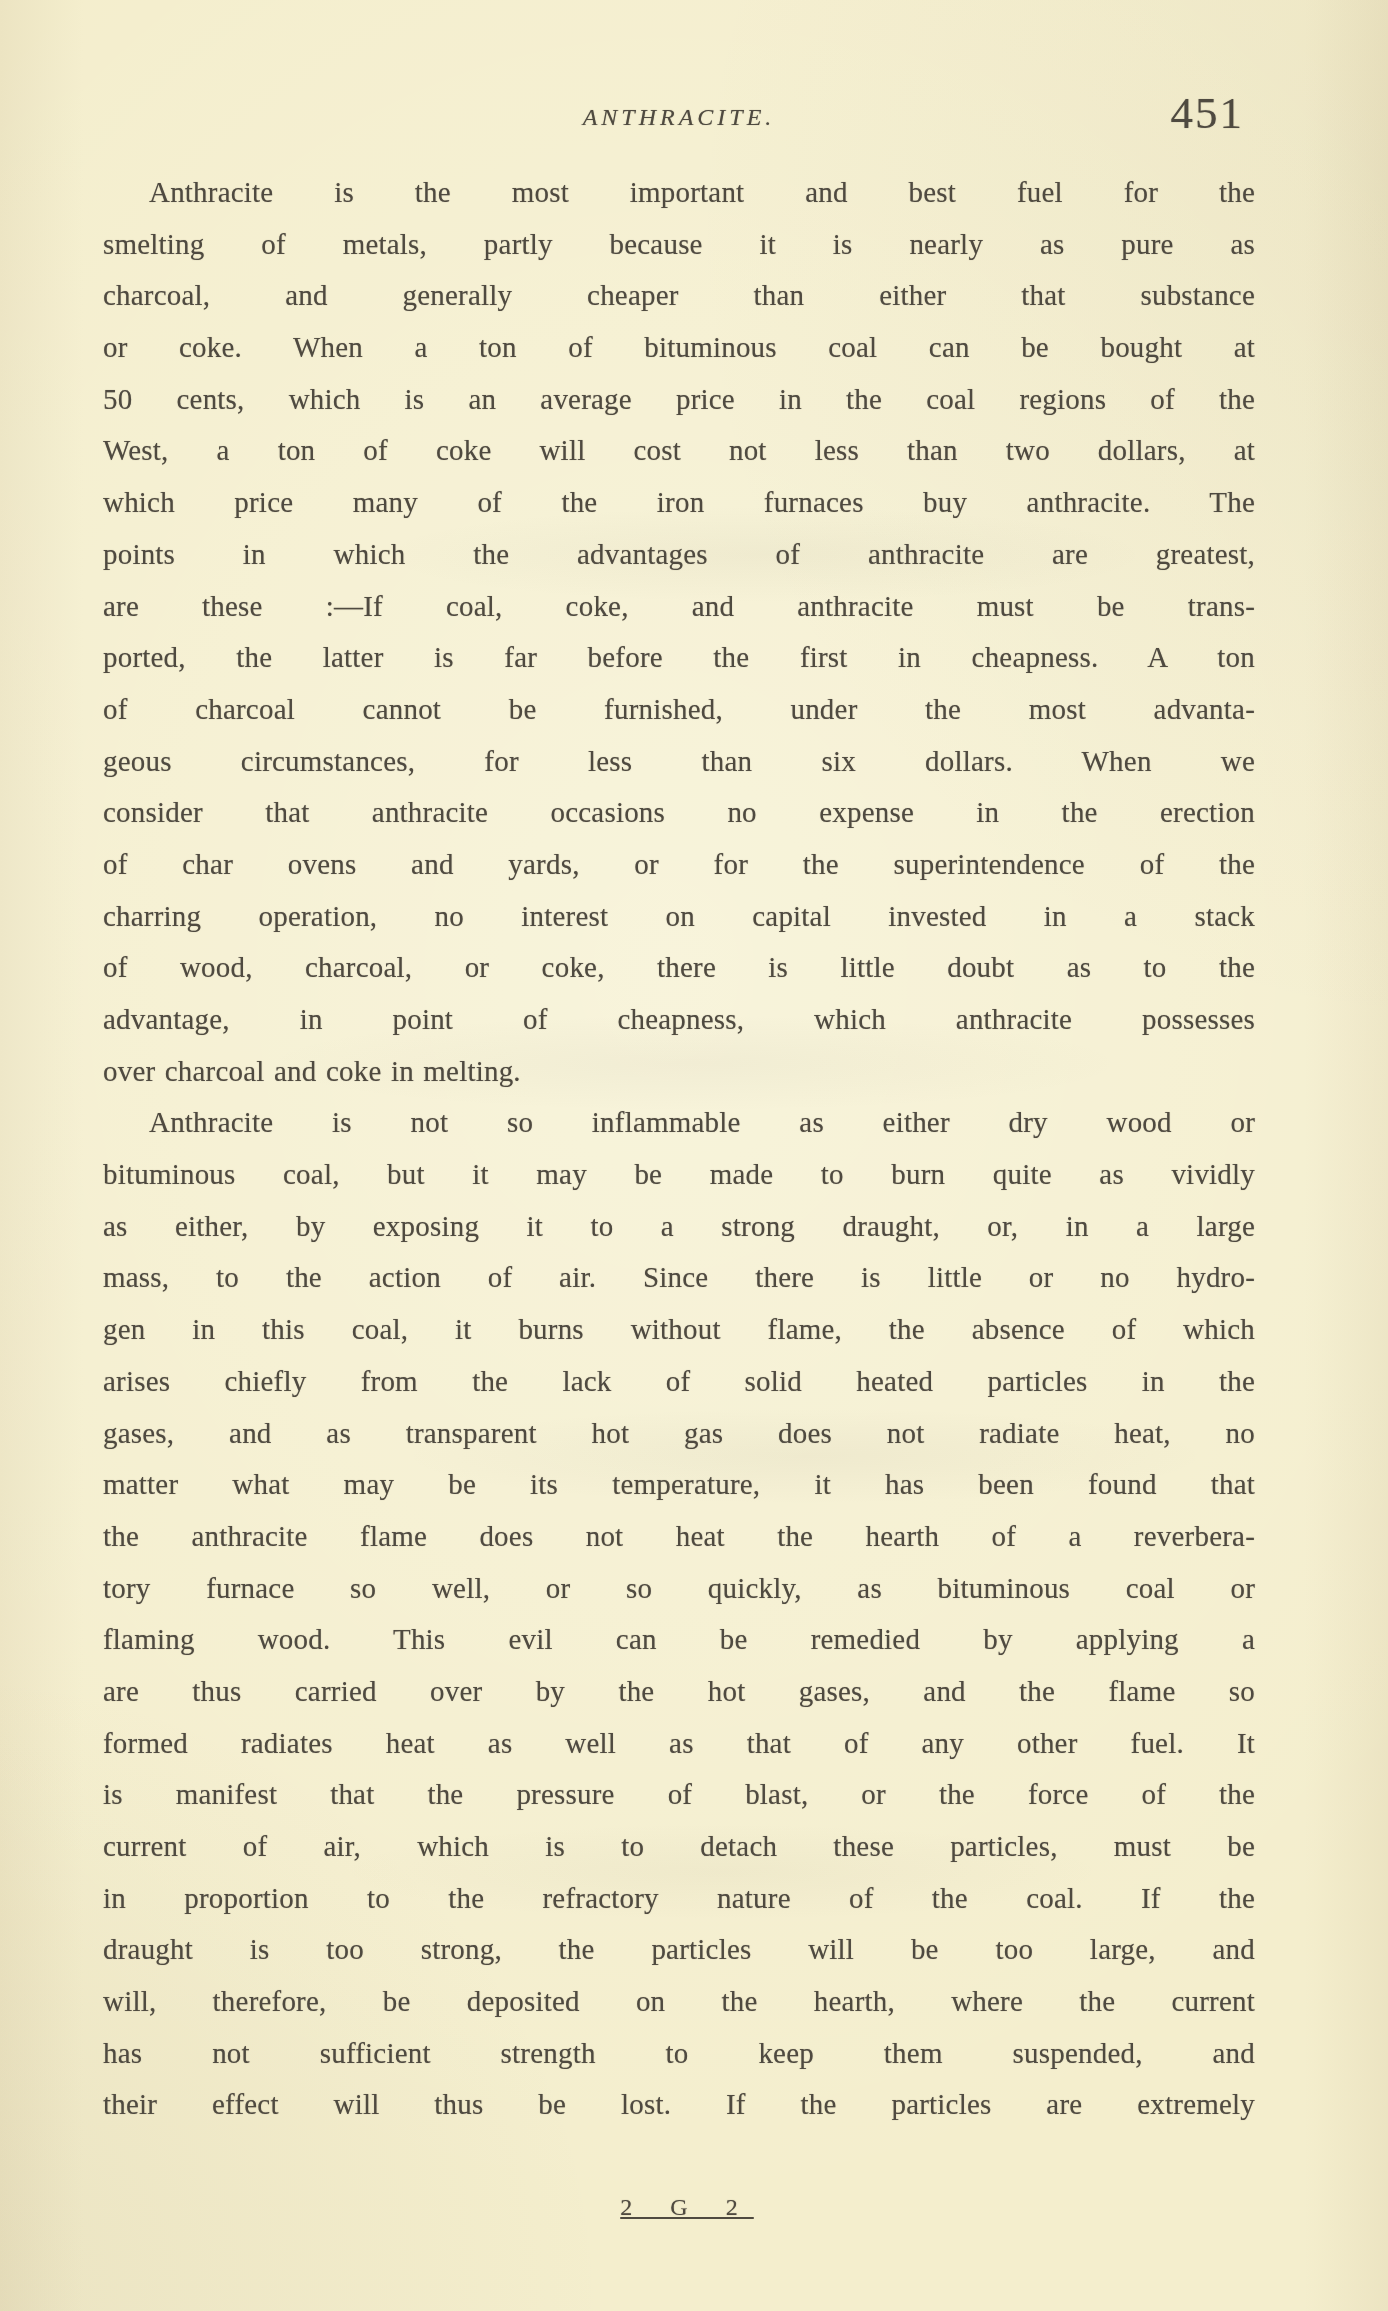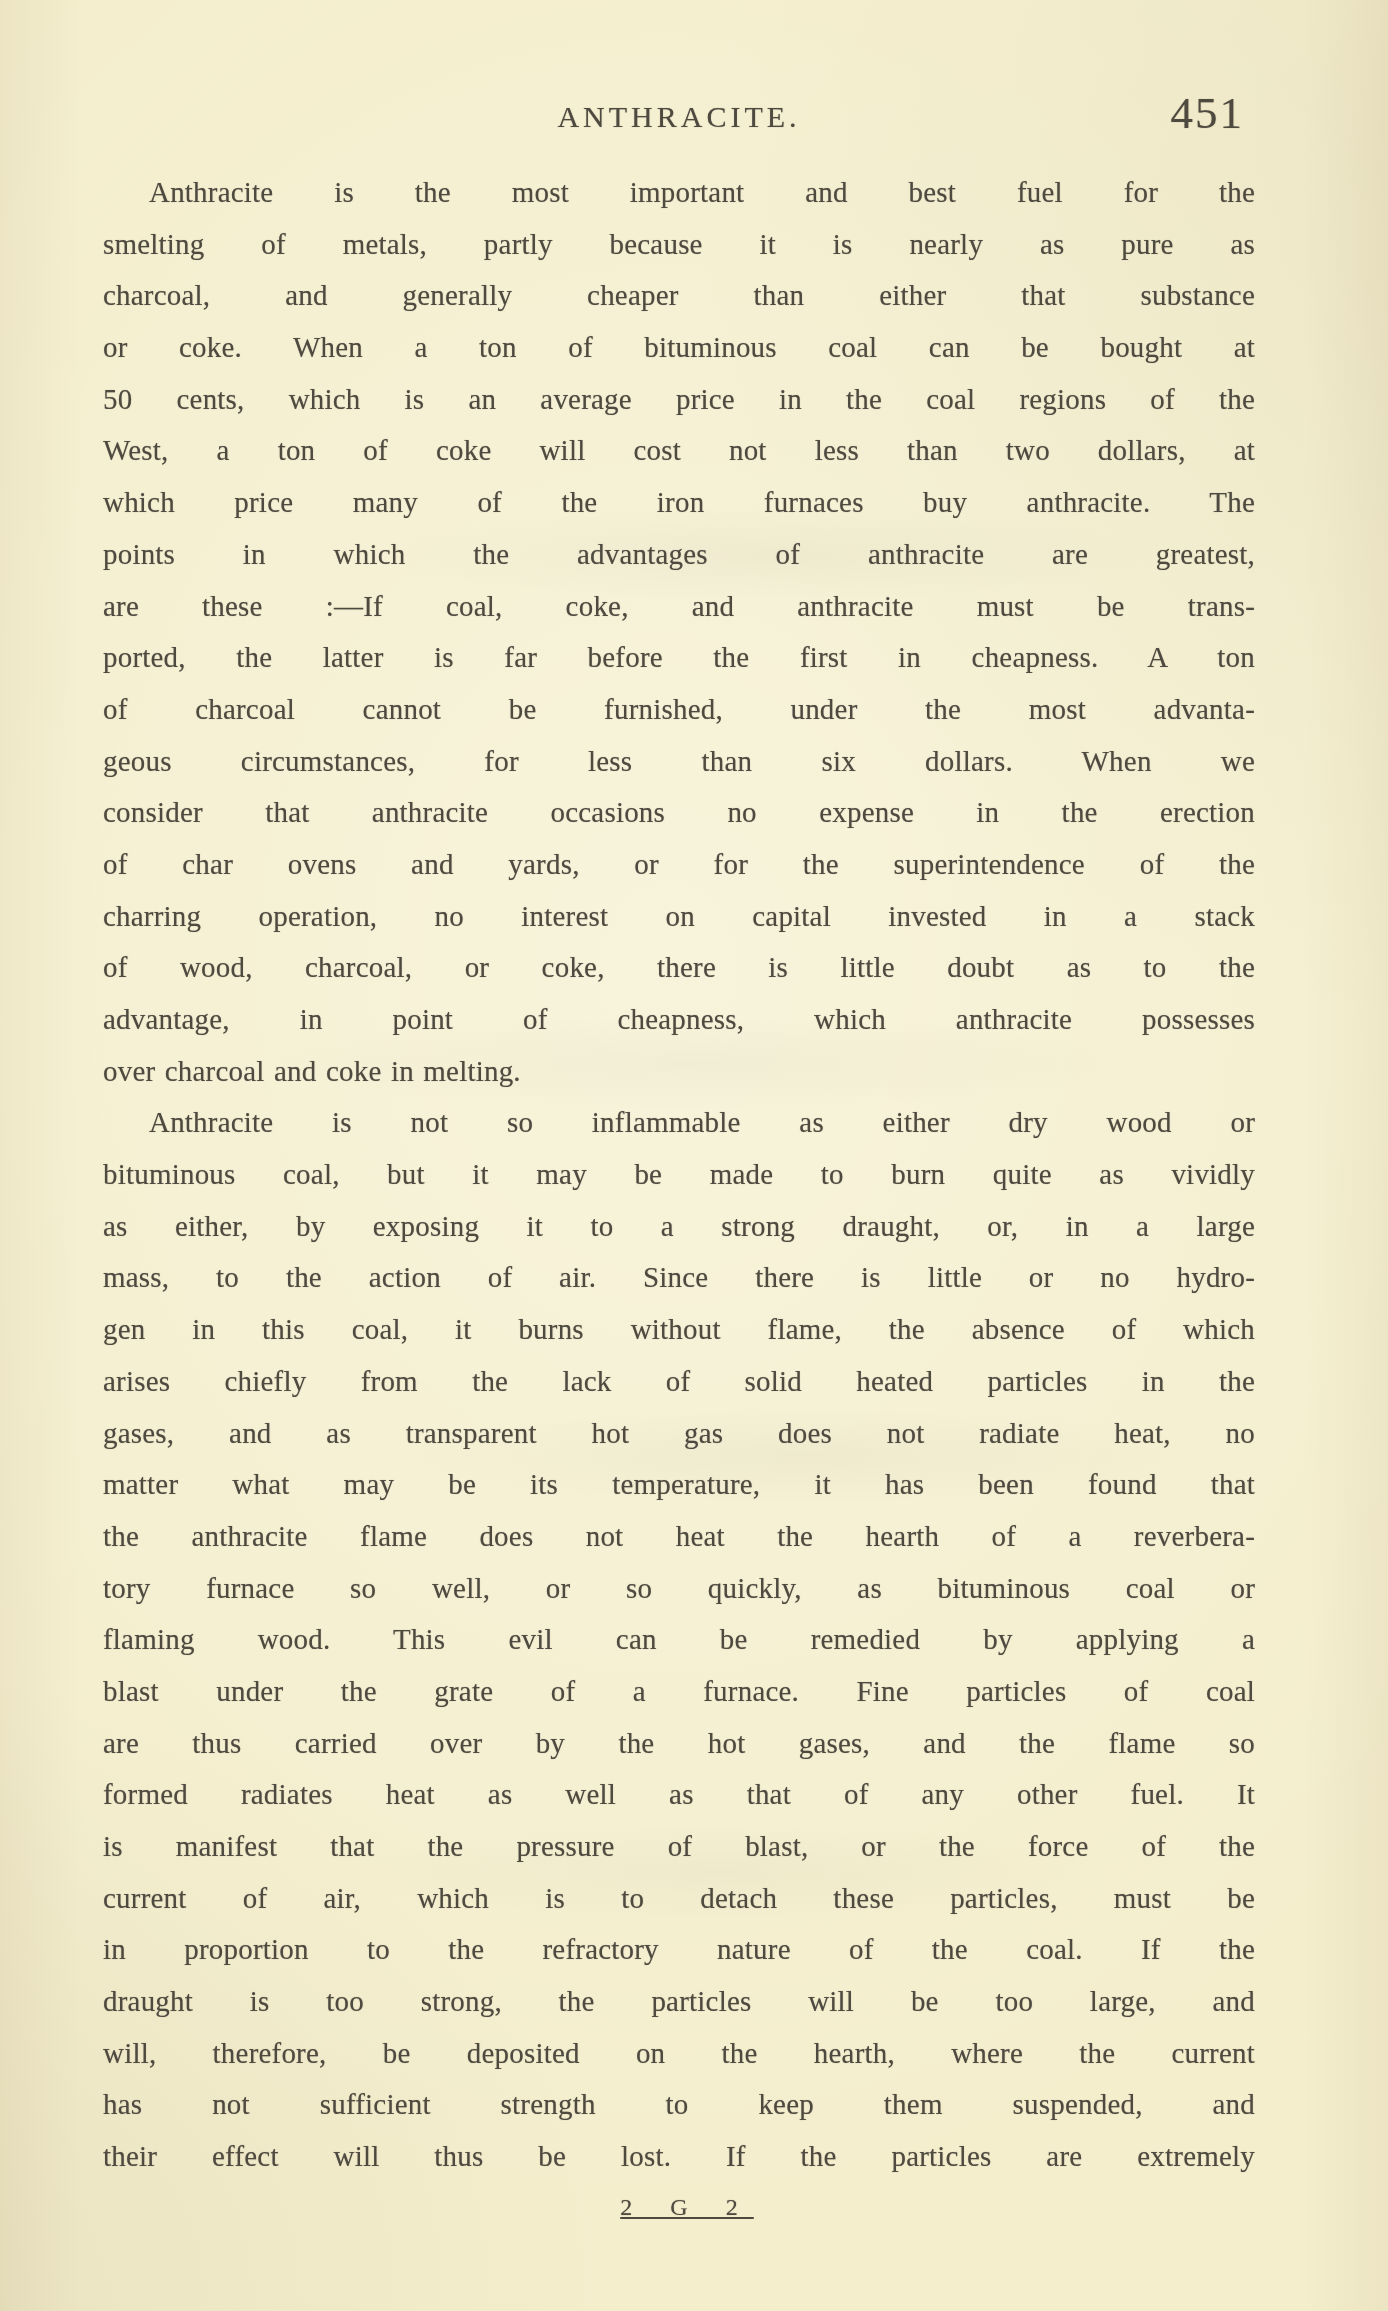--- a/index.html
+++ b/index.html
@@ -39,25 +39,26 @@
     position: absolute;
     left: 103px;
     top: 96px;
     width: 1152px;
     height: 44px;
   }
   .running-title {
     position: absolute;
     left: 0; right: 0;
     text-align: center;
-    font-size: 30px;
+    font-size: 24px;
     letter-spacing: 4px;
     line-height: 34px;
     top: 4px;
     text-shadow: 0 0 1px rgba(79,74,64,0.55);
+    font-style: italic;
   }
   .page-number {
     position: absolute;
     right: 11px;
     top: -4px;
     font-size: 45px;
     line-height: 42px;
     letter-spacing: 2px;
     font-variant-numeric: oldstyle-nums;
     text-shadow: 0 0 1px rgba(79,74,64,0.5);
@@ -131,21 +132,20 @@
         <div class="line">bituminous coal, but it may be made to burn quite as vividly</div>
         <div class="line">as either, by exposing it to a strong draught, or, in a large</div>
         <div class="line">mass, to the action of air.  Since there is little or no hydro-</div>
         <div class="line">gen in this coal, it burns without flame, the absence of which</div>
         <div class="line">arises chiefly from the lack of solid heated particles in the</div>
         <div class="line">gases, and as transparent hot gas does not radiate heat, no</div>
         <div class="line">matter what may be its temperature, it has been found that</div>
         <div class="line">the anthracite flame does not heat the hearth of a reverbera-</div>
         <div class="line">tory furnace so well, or so quickly, as bituminous coal or</div>
         <div class="line">flaming wood.  This evil can be remedied by applying a</div>
-        <div class="line">blast under the grate of a furnace.  Fine particles of coal</div>
         <div class="line">are thus carried over by the hot gases, and the flame so</div>
         <div class="line">formed radiates heat as well as that of any other fuel.  It</div>
         <div class="line">is manifest that the pressure of blast, or the force of the</div>
         <div class="line">current of air, which is to detach these particles, must be</div>
         <div class="line">in proportion to the refractory nature of the coal.  If the</div>
         <div class="line">draught is too strong, the particles will be too large, and</div>
         <div class="line">will, therefore, be deposited on the hearth, where the current</div>
         <div class="line">has not sufficient strength to keep them suspended, and</div>
         <div class="line">their effect will thus be lost.  If the particles are extremely</div>
       </div>

